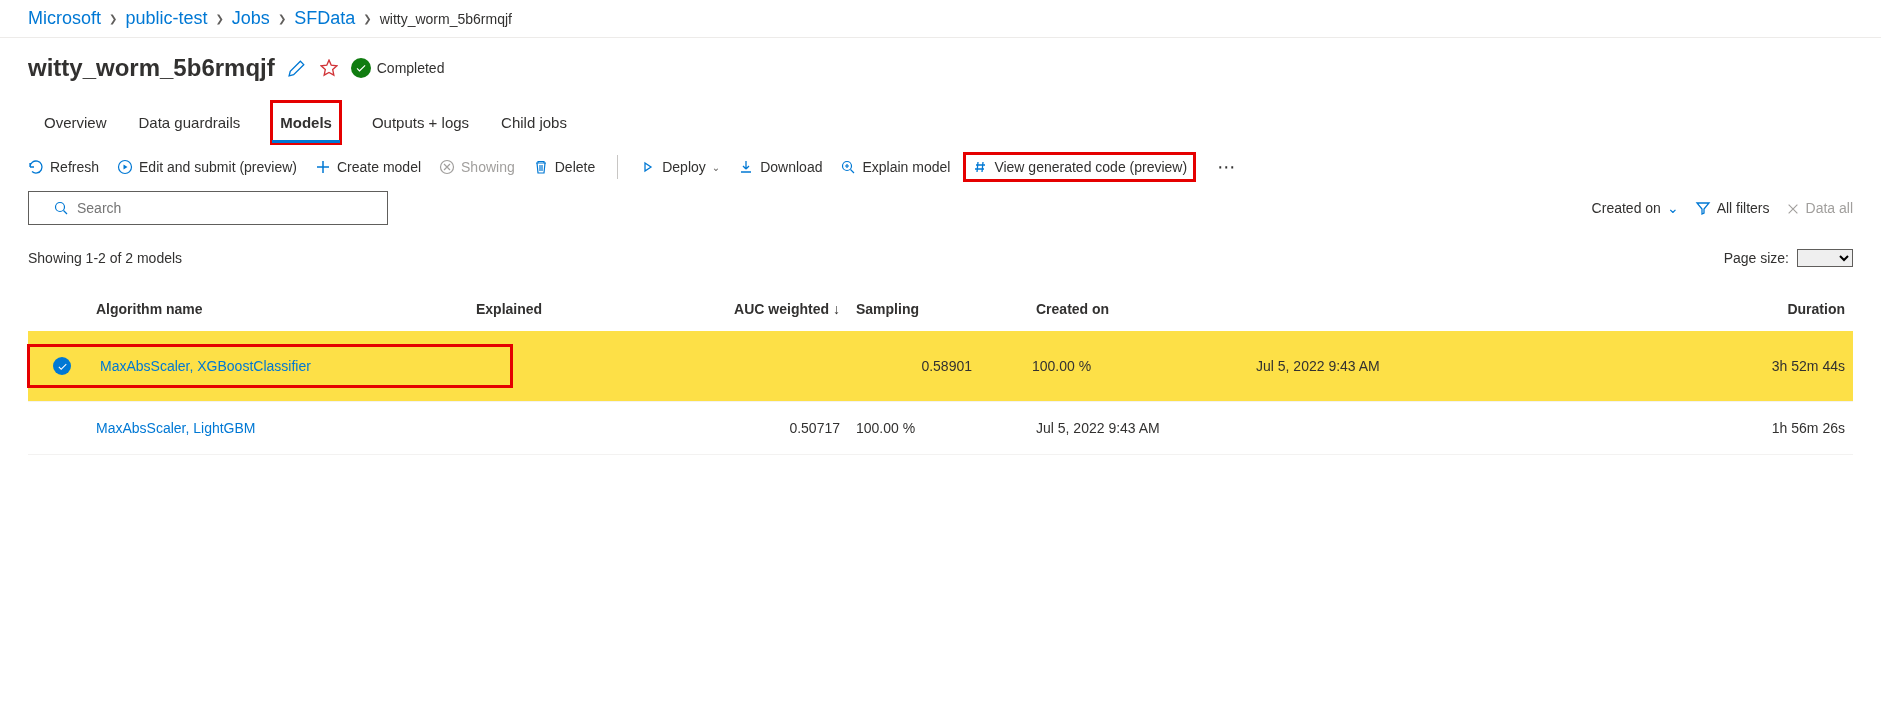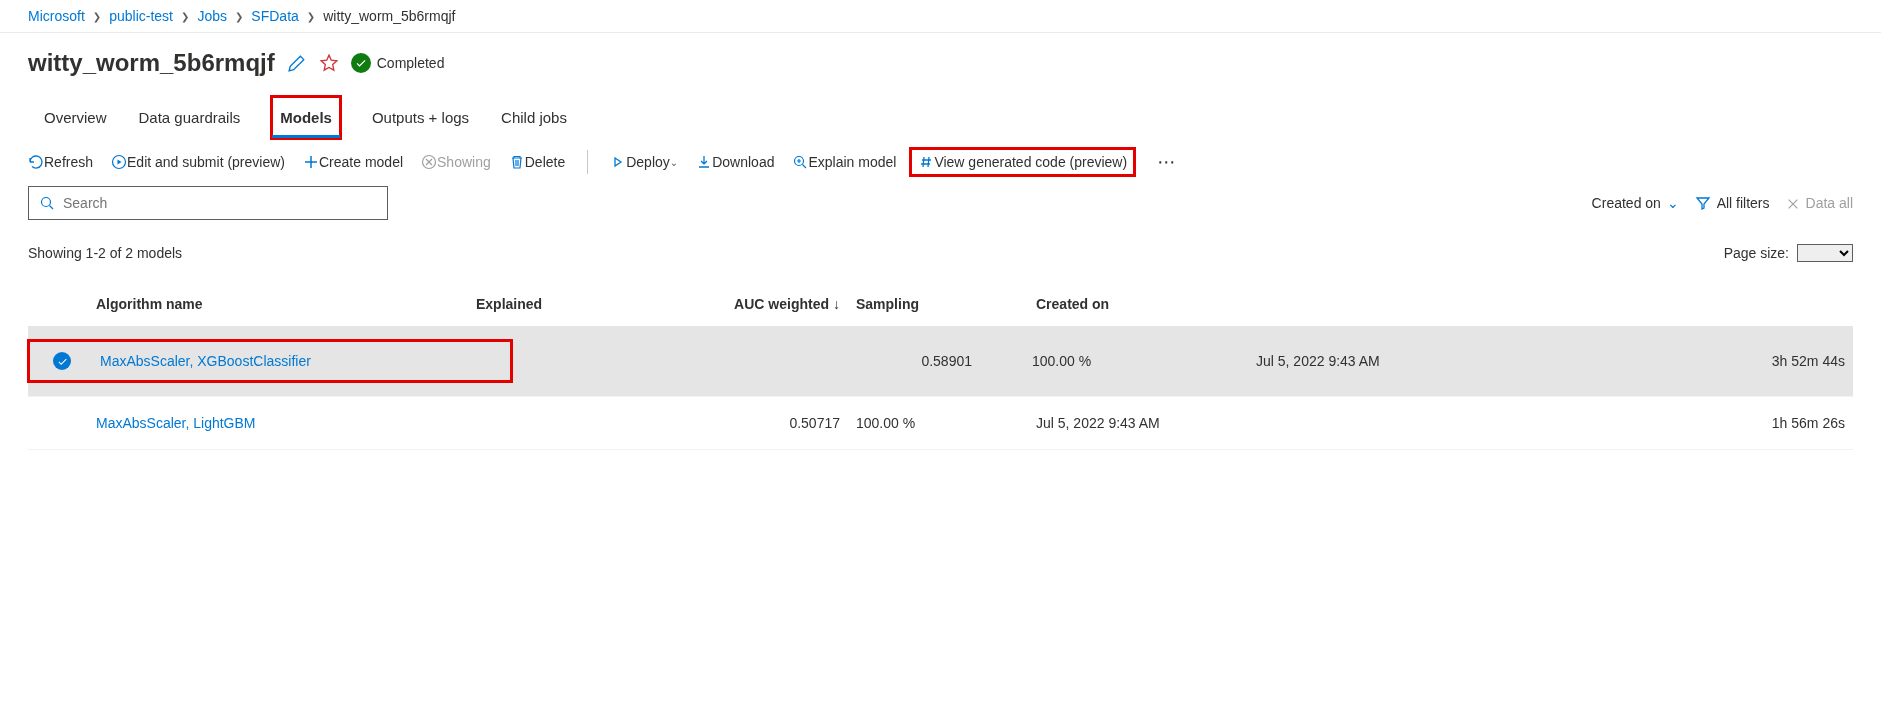--- a/index.html
+++ b/index.html
@@ -1,61 +1,61 @@
 <!DOCTYPE html>
 <html><head>
   <meta charset="utf-8">
   <style>
     * { box-sizing: border-box; margin: 0; padding: 0; }
     body { font-family: "Segoe UI", Arial, sans-serif; font-size: 14px; color: #323130; background: #fff; }
     
     .breadcrumb { padding: 8px 28px; border-bottom: 1px solid #edebe9; display: flex; align-items: center; gap: 8px; }
-    .breadcrumb a { color: #0078d4; text-decoration: none; font-size: 14px; }
+    .breadcrumb a { color: #0078d4; text-decoration: none; font-size: 18px; }
     .breadcrumb .sep { color: #605e5c; font-size: 10px; }
     .breadcrumb .current { color: #323130; }
     
     .header { padding: 16px 28px 8px; display: flex; align-items: center; gap: 12px; }
     .header h1 { font-size: 24px; font-weight: 600; }
     .icon-btn { display: inline-flex; align-items: center; justify-content: center; width: 20px; height: 20px; cursor: pointer; }
     .status { display: flex; align-items: center; gap: 6px; }
     .status-icon { width: 20px; height: 20px; background: #107c10; border-radius: 50%; display: flex; align-items: center; justify-content: center; }
     .status-icon svg { fill: white; }
     
     .tabs { padding: 0 44px; display: flex; gap: 32px; margin-top: 12px; }
     .tab { padding: 12px 0; cursor: pointer; font-size: 15px; color: #323130; position: relative; }
     .tab.active { font-weight: 600; }
     .tab.active::after { content: ""; position: absolute; bottom: 0; left: 0; right: 0; height: 3px; background: #0078d4; }
     .tab.highlighted { outline: 3px solid #e50000; outline-offset: -1px; padding-left: 8px; padding-right: 8px; }
     
     .toolbar { padding: 12px 28px; display: flex; align-items: center; gap: 18px; flex-wrap: wrap; }
-    .tool { display: flex; align-items: center; cursor: pointer; font-size: 14px; color: #323130; }
+    .tool { display: flex; align-items: center; gap: 6px; cursor: pointer; font-size: 14px; color: #323130; }
     .tool.disabled { color: #a19f9d; cursor: default; }
     .tool-icon { width: 16px; height: 16px; display: inline-flex; align-items: center; justify-content: center; }
     .toolbar-sep { width: 1px; height: 24px; background: #c8c6c4; margin: 0 4px; }
     .tool.highlighted { outline: 3px solid #e50000; outline-offset: 2px; padding: 2px 4px; }
     .more-dots { font-size: 18px; letter-spacing: 2px; cursor: pointer; margin-left: 8px; }
     
     .filters-row { padding: 0 28px 12px; display: flex; align-items: center; gap: 16px; }
-    .search-box { flex: 0 0 360px; border: 1px solid #605e5c; padding: 6px 10px; display: flex; align-items: center; gap: 8px; height: 34px; }
+    .search-box { flex: 0 0 360px; border: 1px solid #605e5c; padding: 6px 24px; display: flex; align-items: center; gap: 8px; height: 34px; }
     .search-box input { border: none; outline: none; flex: 1; font-size: 14px; }
     .spacer { flex: 1; }
     .sort-label { display: flex; align-items: center; gap: 6px; cursor: pointer; }
     .filter-btn { display: flex; align-items: flex-end; gap: 6px; cursor: pointer; }
     
     .meta-row { padding: 12px 28px 8px; display: flex; align-items: center; }
     .page-size { display: flex; align-items: center; gap: 8px; }
     .page-size select { border: 1px solid #605e5c; padding: 4px 20px; font-size: 14px; height: 18px; width: 56px; }
     
     .table { width: calc(100% - 56px); margin: 12px 28px; }
     .thead, .trow { display: grid; grid-template-columns: 60px 380px 220px 160px 180px 300px 1fr; align-items: center; }
     .thead { font-weight: 600; padding: 10px 0; }
     .th, .td { padding: 4px 8px; }
     .th.right, .td.right { text-align: right; }
     .trow { padding: 14px 0; border-bottom: 1px solid #f3f2f1; }
-    .trow.selected { background: #e5e5e5; gap: 44px; }
+    .trow.selected { background: #fde047; gap: 44px; }
     .trow a { color: #0078d4; text-decoration: none; }
     .check-circle { width: 18px; height: 18px; border-radius: 50%; background: #0078d4; display: inline-flex; align-items: center; justify-content: center; }
     .td.algo { display: flex; align-items: center; gap: 8px; }
     .highlight-cell { outline: 3px solid #e50000; outline-offset: -2px; }
     .cell-wrap { display: flex; align-items: center; padding: 8px 4px; }
     .sort-arrow { font-size: 14px; margin-left: 4px; }
     
     svg { display: block; }
   </style>
 </head>
@@ -229,20 +229,21 @@
 </div>
 
 <div class="table">
   <div class="thead">
     <div class="th"></div>
     <div class="th">Algorithm name</div>
     <div class="th">Explained</div>
     <div class="th right"><span>AUC weighted</span><span class="sort-arrow">↓</span></div>
     <div class="th">Sampling</div>
     <div class="th">Created on</div>
+    <div class="th right">Duration</div>
   </div>
 
   <div class="trow selected">
     <div class="cell-wrap highlight-cell" style="grid-column: 1 / span 2;">
       <div class="td" style="width:60px;text-align:center">
         <span class="check-circle">
             <svg width="11" height="11" viewBox="0 0 16 16">
               <path fill="white" d="M6 10.8L3.2 8l-1 1L6 13l8-8-1-1z"></path>
             </svg>
           </span>

